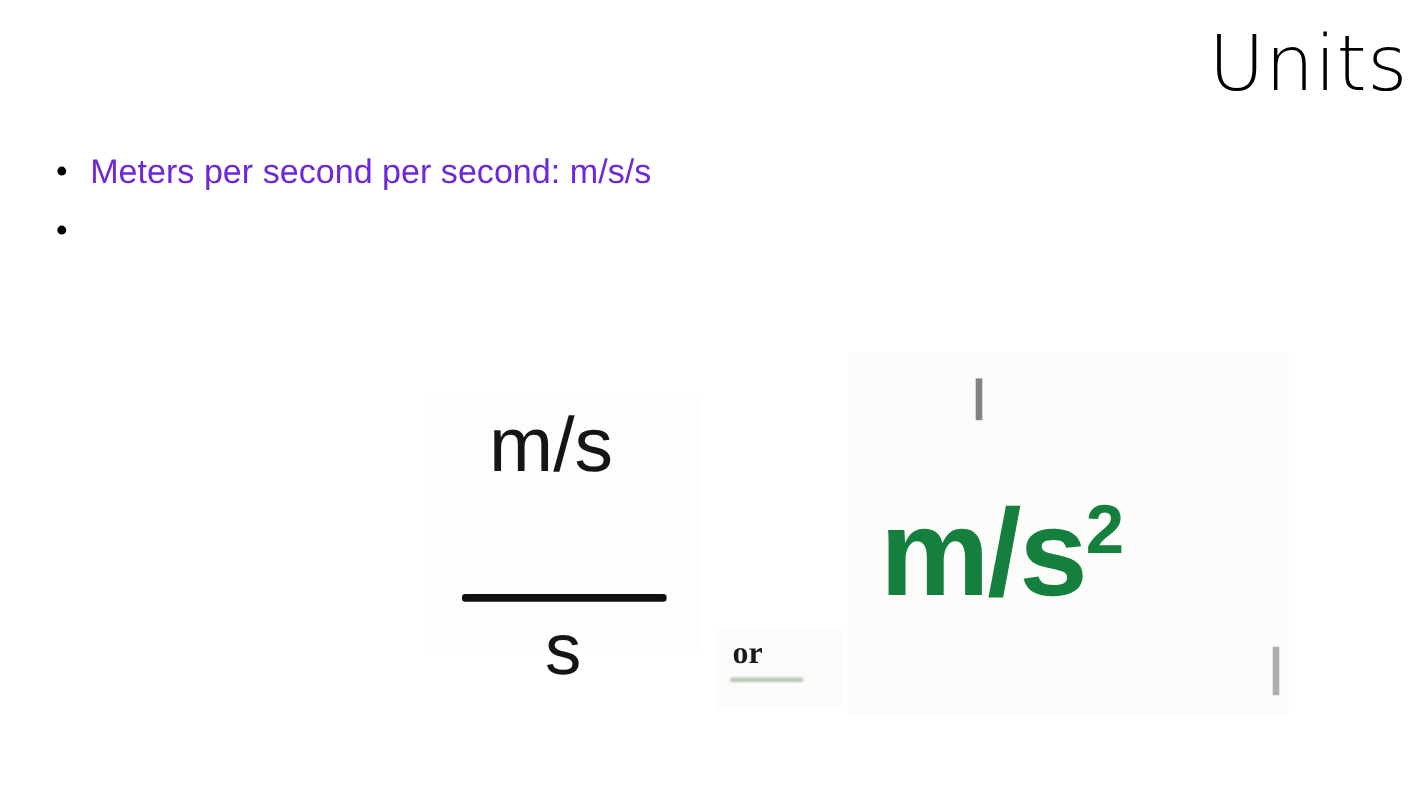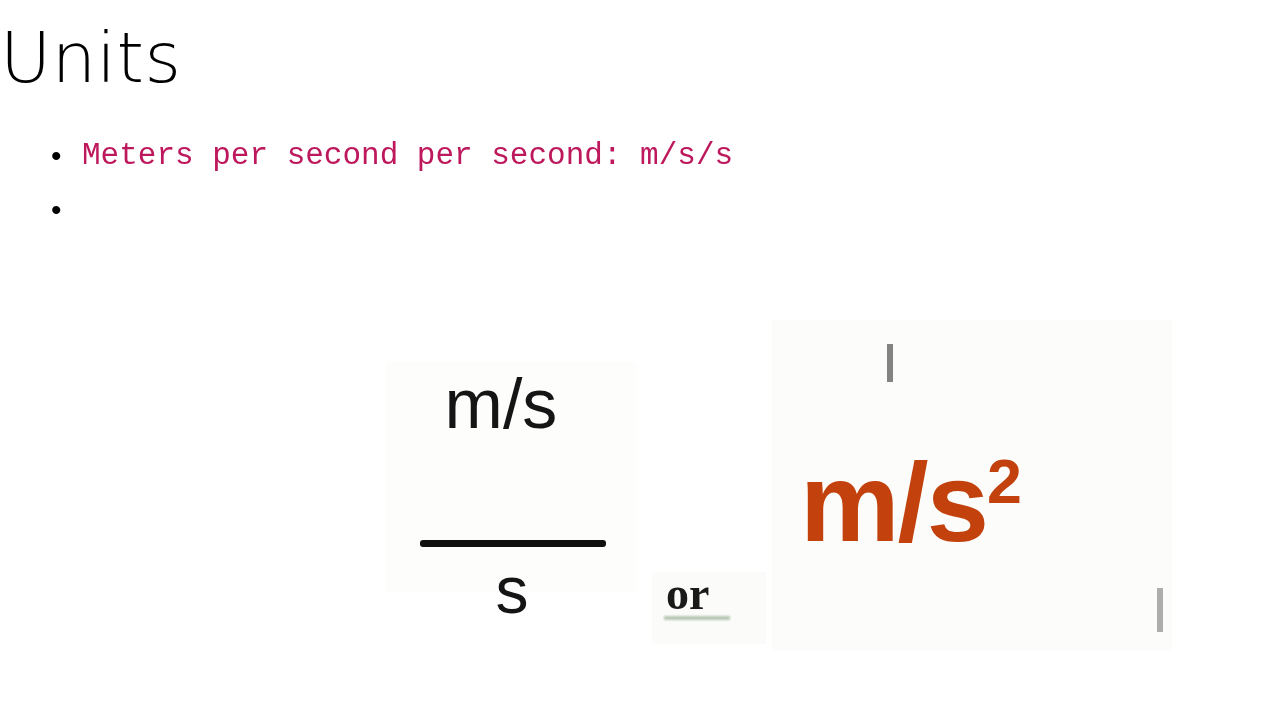--- a/index.html
+++ b/index.html
@@ -25,21 +25,21 @@
     height: 720px;
     background: #ffffff;
   }
 
   
   .slide-title {
     position: absolute;
     left: 0;
     top: 16px;
     width: 1280px;
-    text-align: left;
+    text-align: right;
     font-family: "DejaVu Sans", sans-serif;
     font-weight: 300;
     font-size: 70px;
     line-height: 84px;
     letter-spacing: 0.5px;
     color: #000000;
     white-space: nowrap;
   }
 
   
@@ -58,24 +58,24 @@
     width: 42px;
     flex: 0 0 42px;
     font-size: 30px;
     line-height: 46px;
     text-align: left;
     padding-left: 11px;
     box-sizing: border-box;
     color: #000000;
   }
   .bullet-text {
-    font-family: Liberation Mono, monospace;
+    font-family: Liberation Sans, sans-serif;
     font-size: 31px;
     line-height: 46px;
-    color: #be185d;
+    color: #6d28d9;
     white-space: nowrap;
   }
 
   
   .figure-area {
     position: absolute;
     left: 0;
     top: 300px;
     width: 1124px;
     height: 400px;
@@ -135,21 +135,21 @@
     width: 114px;
     height: 72px;
     background: #fbfcfa;
   }
   .or-text {
     position: absolute;
     left: 14px;
     top: -4px;
     font-family: "Liberation Serif", serif;
     font-weight: 700;
-    font-size: 46px;
+    font-size: 29px;
     line-height: 52px;
     color: #1a1a1a;
     filter: blur(0.5px);
   }
   .or-underline {
     position: absolute;
     left: 12px;
     top: 44px;
     width: 66px;
     height: 4px;
@@ -169,21 +169,21 @@
   }
   .sq-text {
     position: absolute;
     left: 28px;
     top: 118px;
     font-family: "Liberation Sans", sans-serif;
     font-weight: 700;
     font-size: 112px;
     line-height: 130px;
     letter-spacing: -2px;
-    color: #c2410c;
+    color: #15803d;
     filter: blur(0.55px);
   }
   .sq-text sup {
     font-size: 0.56em;
     vertical-align: super;
     line-height: 0;
   }
 
   
   .tick-mark {

